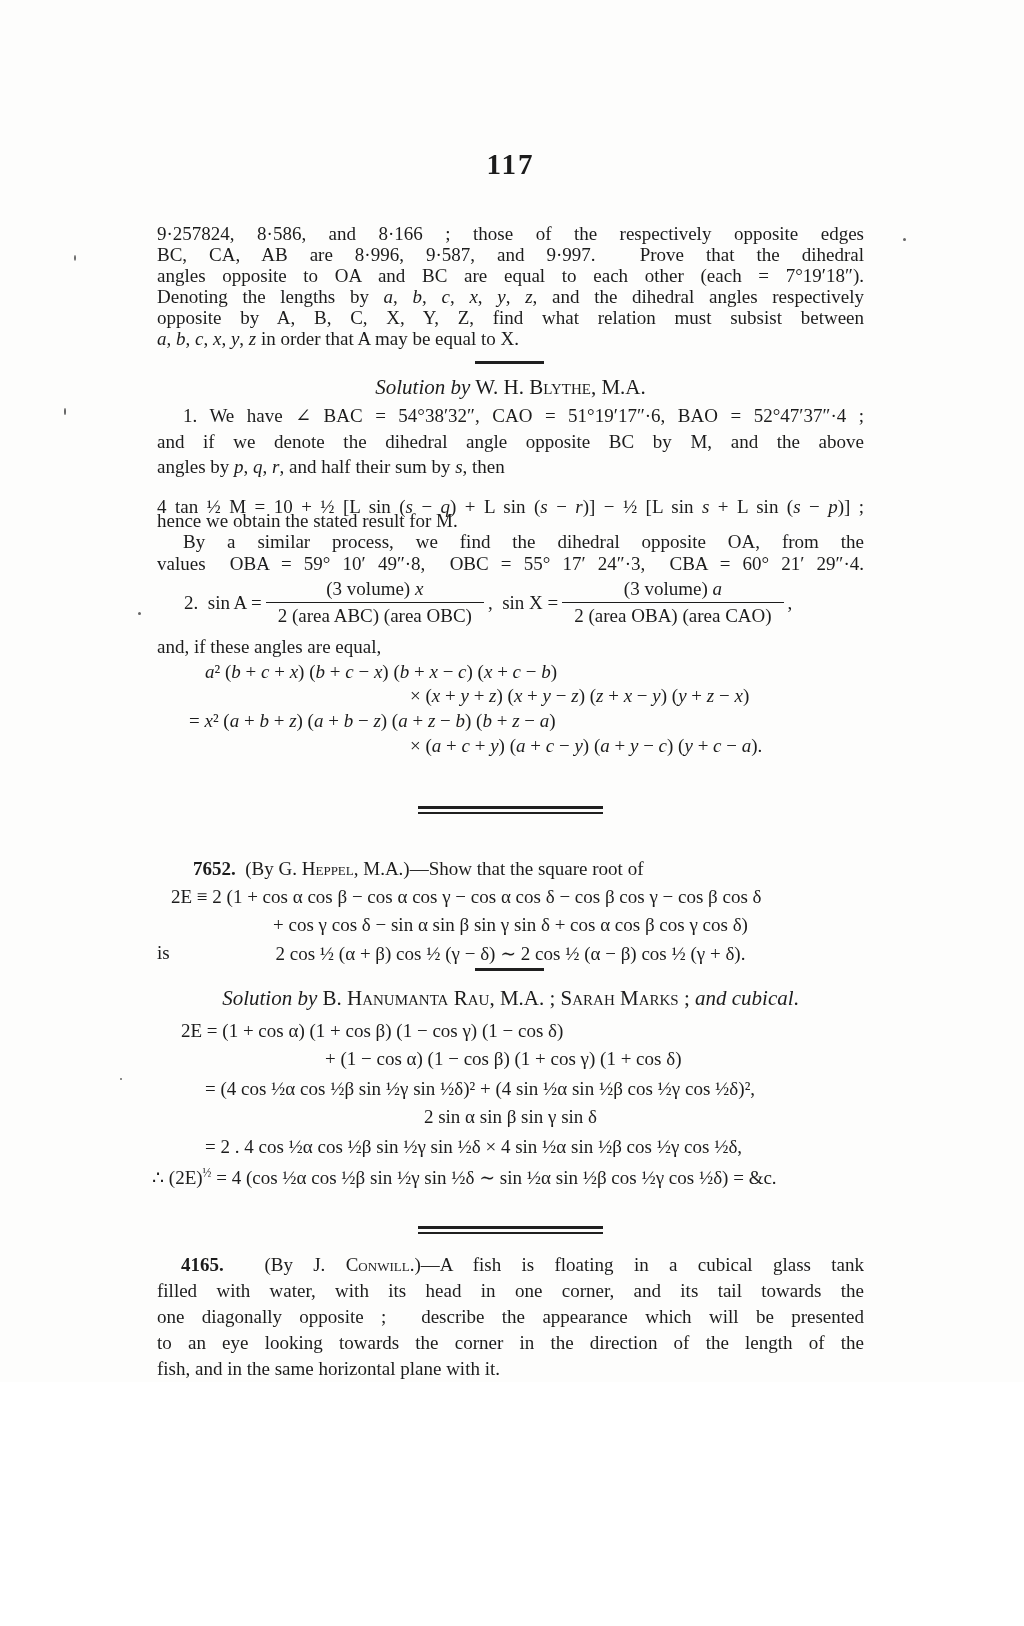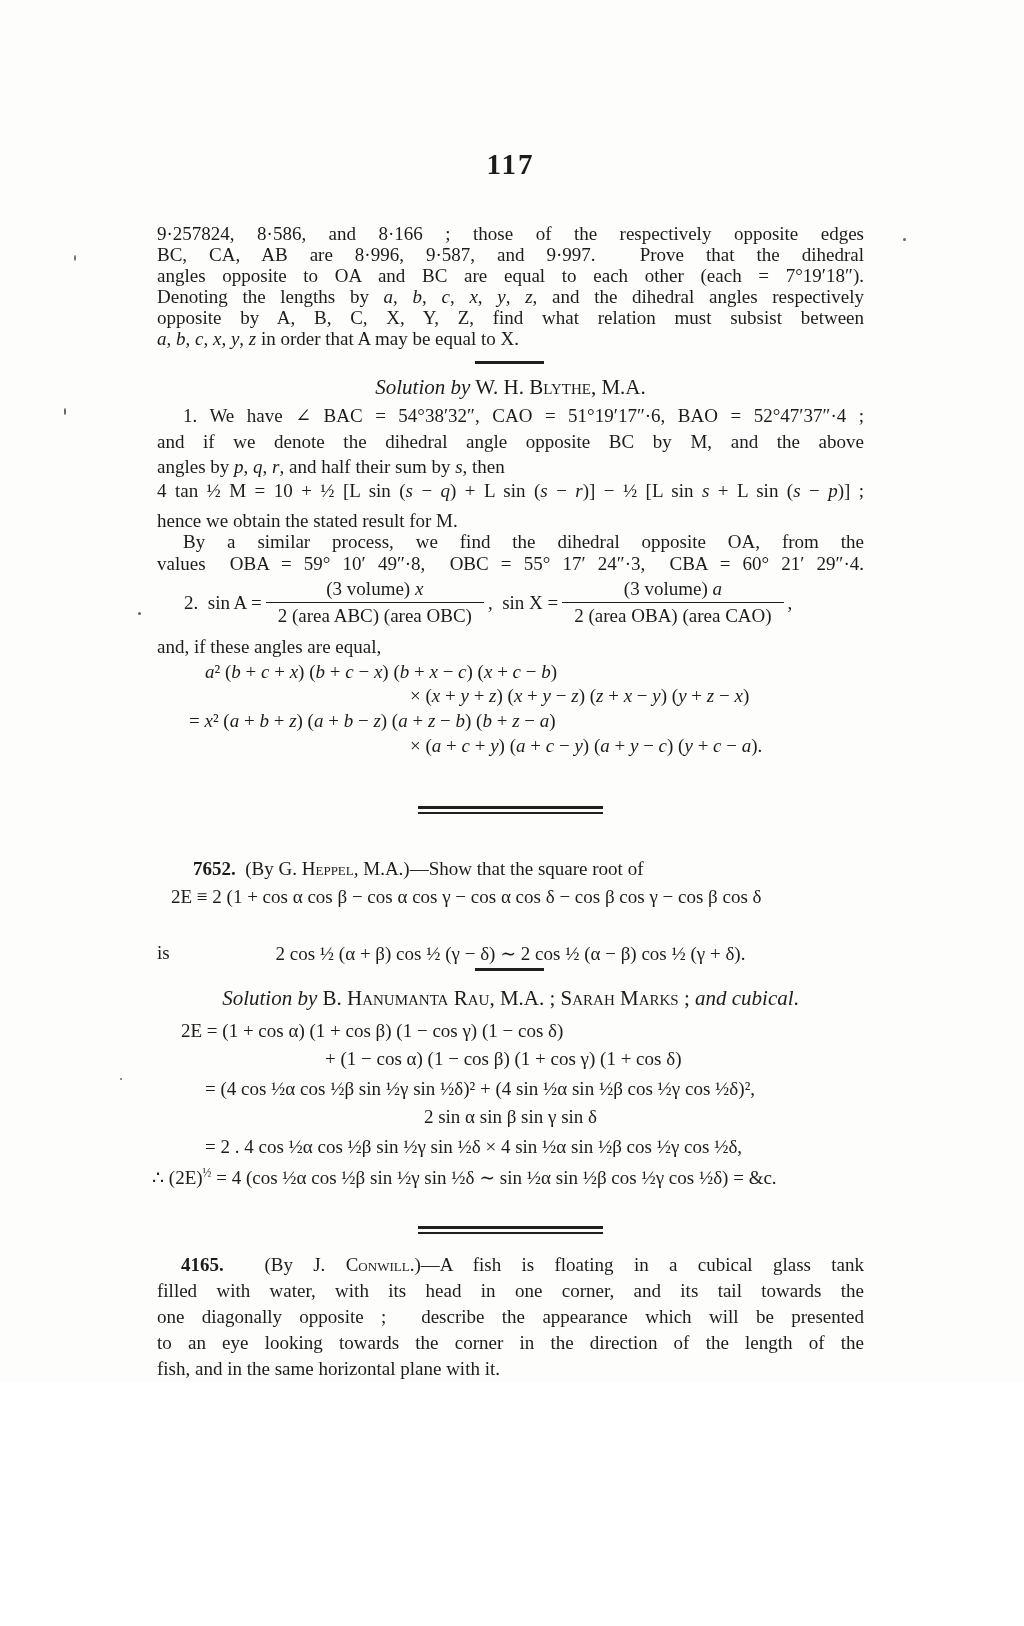--- a/index.html
+++ b/index.html
@@ -56,21 +56,21 @@
   <div class="rule" style="top:361px; left:475px; width:69px;"></div>
 
   <div class="heading" style="top:375px;"><i>Solution by</i> W. H. <span class="sc">Blythe</span>, M.A.</div>
 
   <div class="blk" style="top:403px; line-height:25.5px;">
     <div class="jl" style="text-indent:26px;">1. We have ∠ BAC = 54°38′32″, CAO = 51°19′17″·6, BAO = 52°47′37″·4 ;</div>
     <div class="jl">and if we denote the dihedral angle opposite BC by M, and the above</div>
     <div class="pl">angles by <i>p</i>, <i>q</i>, <i>r</i>, and half their sum by <i>s</i>, then</div>
   </div>
 
-  <div class="blk jl" style="top:480px;font-family:Liberation Serif, serif;">4 tan ½ M = 10 + ½ [L sin (<i>s</i> − <i>q</i>) + L sin (<i>s</i> − <i>r</i>)] − ½ [L sin <i>s</i> + L sin (<i>s</i> − <i>p</i>)] ;</div>
+  <div class="blk jl" style="top:496px;font-family:Liberation Serif, serif;">4 tan ½ M = 10 + ½ [L sin (<i>s</i> − <i>q</i>) + L sin (<i>s</i> − <i>r</i>)] − ½ [L sin <i>s</i> + L sin (<i>s</i> − <i>p</i>)] ;</div>
 
   <div class="blk pl" style="top:510px;">hence we obtain the stated result for M.</div>
 
   <div class="blk" style="top:531px; line-height:22px;">
     <div class="jl" style="text-indent:26px;">By a similar process, we find the dihedral opposite OA, from the</div>
     <div class="jl">values&nbsp; OBA = 59° 10′ 49″·8,&nbsp; OBC = 55° 17′ 24″·3,&nbsp; CBA = 60° 21′ 29″·4.</div>
   </div>
 
   <div class="fracline">
     <div class="inner">
@@ -92,20 +92,21 @@
 
   <div class="eqline" style="top:661px; left:205px;"><i>a</i>² (<i>b</i> + <i>c</i> + <i>x</i>) (<i>b</i> + <i>c</i> − <i>x</i>) (<i>b</i> + <i>x</i> − <i>c</i>) (<i>x</i> + <i>c</i> − <i>b</i>)</div>
   <div class="eqline" style="top:685px; left:410px;">× (<i>x</i> + <i>y</i> + <i>z</i>) (<i>x</i> + <i>y</i> − <i>z</i>) (<i>z</i> + <i>x</i> − <i>y</i>) (<i>y</i> + <i>z</i> − <i>x</i>)</div>
   <div class="eqline" style="top:710px; left:189px;">= <i>x</i>² (<i>a</i> + <i>b</i> + <i>z</i>) (<i>a</i> + <i>b</i> − <i>z</i>) (<i>a</i> + <i>z</i> − <i>b</i>) (<i>b</i> + <i>z</i> − <i>a</i>)</div>
   <div class="eqline" style="top:735px; left:410px;">× (<i>a</i> + <i>c</i> + <i>y</i>) (<i>a</i> + <i>c</i> − <i>y</i>) (<i>a</i> + <i>y</i> − <i>c</i>) (<i>y</i> + <i>c</i> − <i>a</i>).</div>
 
   <div class="drule" style="top:806px; left:418px;"></div>
 
   <div class="eqline" style="top:858px; left:177px;margin-left:16px;"><b>7652.</b>&nbsp; (By G. <span class="sc">Heppel</span>, M.A.)—Show that the square root of</div>
   <div class="eqline" style="top:886px; left:171px;">2E ≡ 2 (1 + cos α cos β − cos α cos γ − cos α cos δ − cos β cos γ − cos β cos δ</div>
+  <div class="blk center" style="top:914px;">+ cos γ cos δ − sin α sin β sin γ sin δ + cos α cos β cos γ cos δ)</div>
   <div class="blk" style="top:942px;">
     <span style="position:absolute; left:0;">is</span>
     <div class="center">2 cos ½ (α + β) cos ½ (γ − δ) ∼ 2 cos ½ (α − β) cos ½ (γ + δ).</div>
   </div>
 
   <div class="rule" style="top:968px; left:475px; width:69px;"></div>
 
   <div class="heading" style="top:986px;"><i>Solution by</i> B. <span class="sc">Hanumanta Rau</span>, M.A. ; <span class="sc">Sarah Marks</span> ; <i>and cubical</i>.</div>
 
   <div class="eqline" style="top:1020px; left:181px;">2E = (1 + cos α) (1 + cos β) (1 − cos γ) (1 − cos δ)</div>

